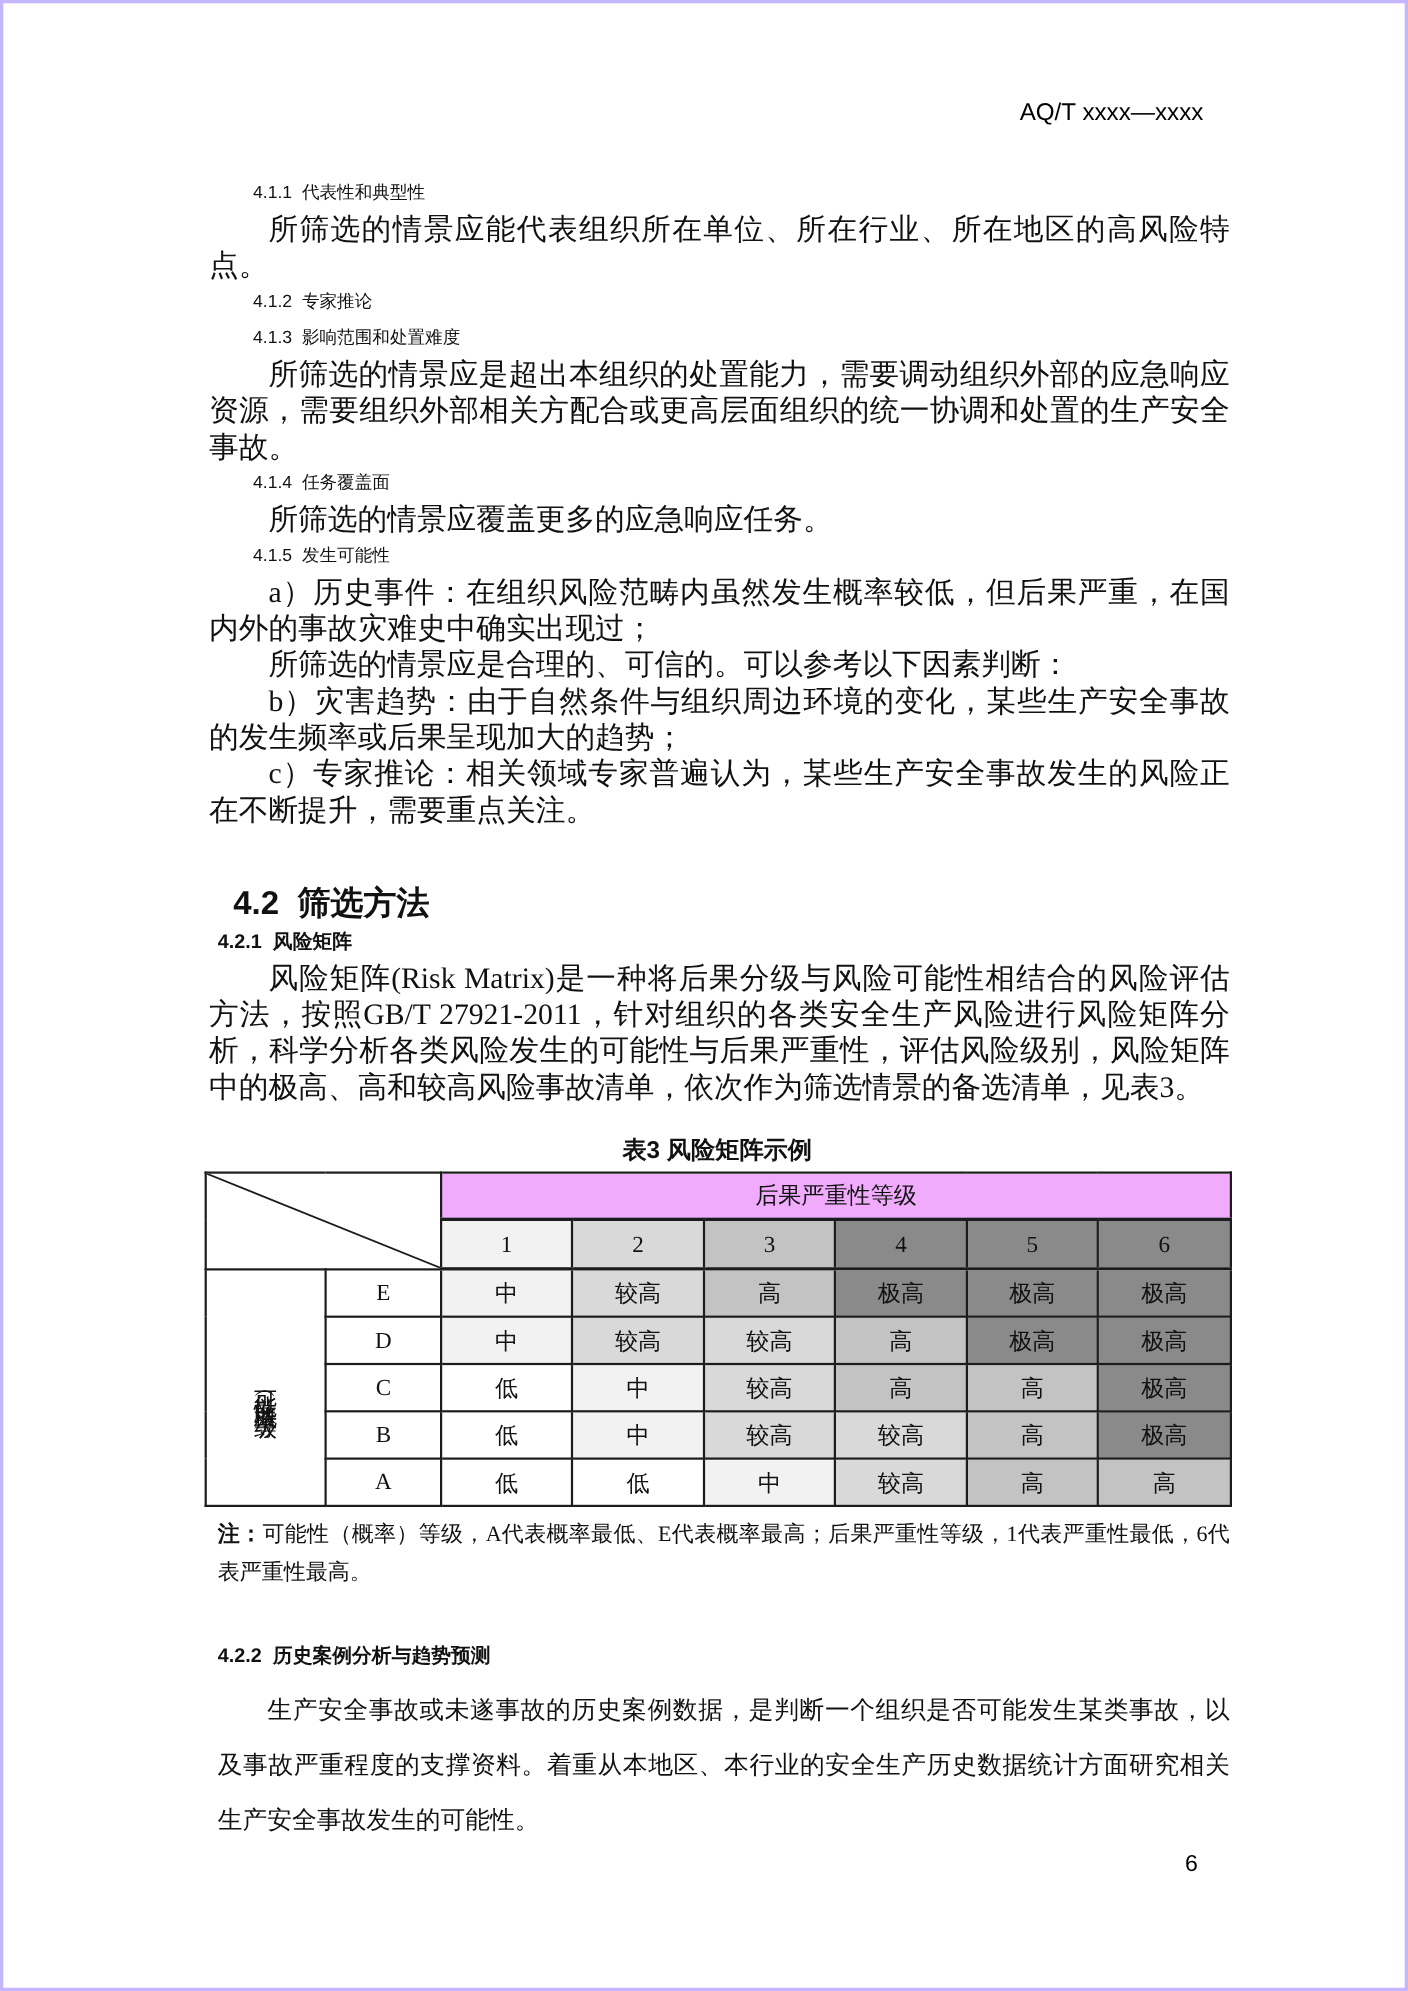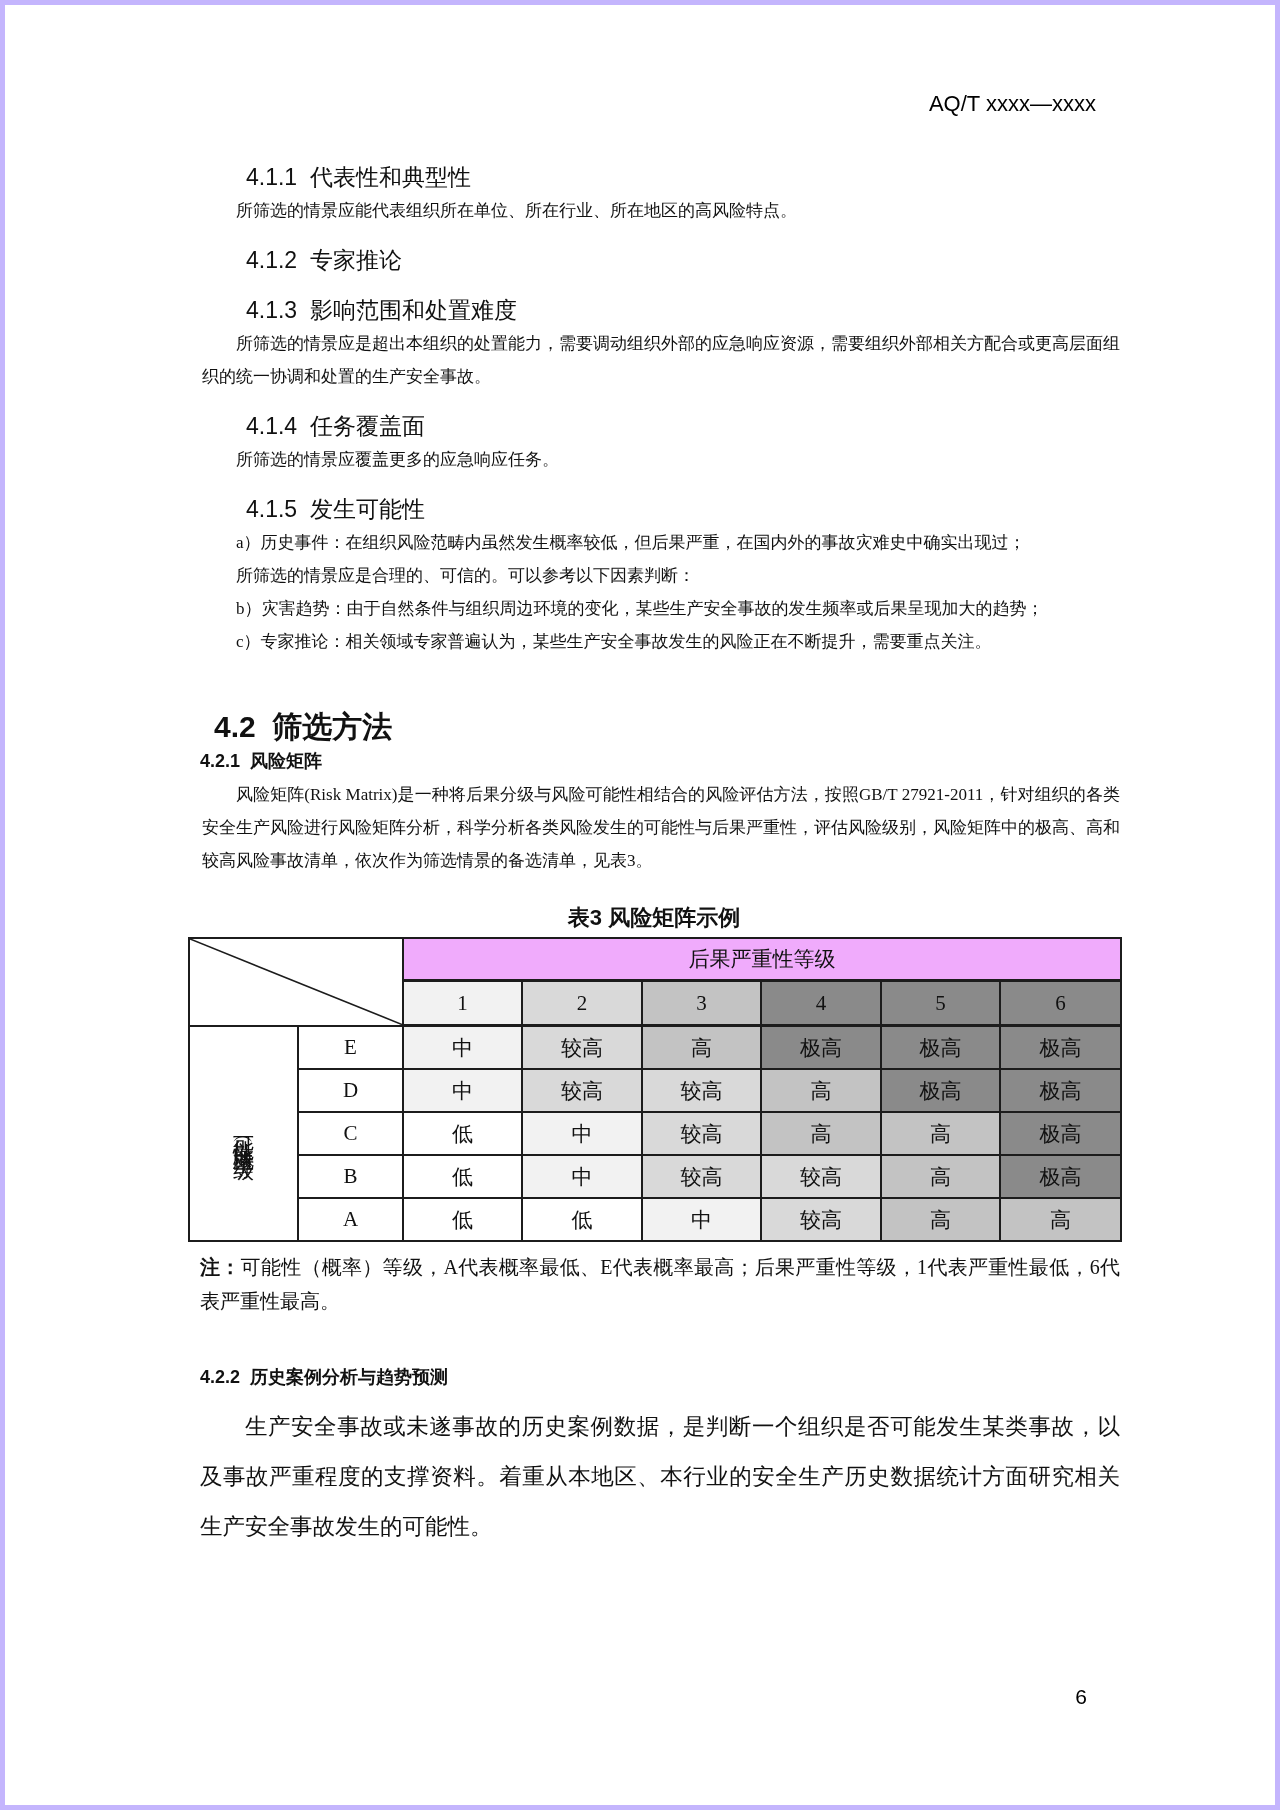--- a/index.html
+++ b/index.html
@@ -1,51 +1,51 @@
 <!DOCTYPE html>
 <html lang="zh"><head>
 <meta charset="utf-8">
 <style>
   html,body { margin:0; padding:0; background:#888; }
   .page {
     position:relative;
     width:1280px; height:1810px;
     background:#ffffff;
-    border:5px solid #c4b5fd;
+    border:3px solid #c4b5fd;
     box-sizing:border-box;
     overflow:hidden;
     font-family:"Liberation Serif", serif;
     color:#111;
     padding-left:43px;
   }
   .content {
     position:absolute; left:183px; top:0; width:932px;
   }
   .doc-header {
     margin-top:86px;
     padding-right:24px;
     text-align:right;
     font-family:"Liberation Sans", sans-serif;
     font-size:22px;
     line-height:26px;
     color:#000;
   }
   .sec41 { margin-top:44px; }
   .clause-h3 {
-    margin:17px 0 0 12px;
+    margin:0 0 0 12px;
     font-family:"Liberation Sans", sans-serif;
     font-weight:normal;
-    font-size:23px;
+    font-size:16px;
     line-height:33px;
     text-indent:2em;
     white-space:pre-wrap;
   }
   .body-p {
-    margin:0 0 0 14px;
-    font-size:17px;
+    margin:0 0 0 4px;
+    font-size:27px;
     line-height:33px;
     text-indent:2em;
     text-align:justify;
     white-space:pre-wrap;
   }
   .h2-main {
     margin:52px 0 0 26px;
     font-family:"Liberation Sans", sans-serif;
     font-weight:bold;
     font-size:30px;

